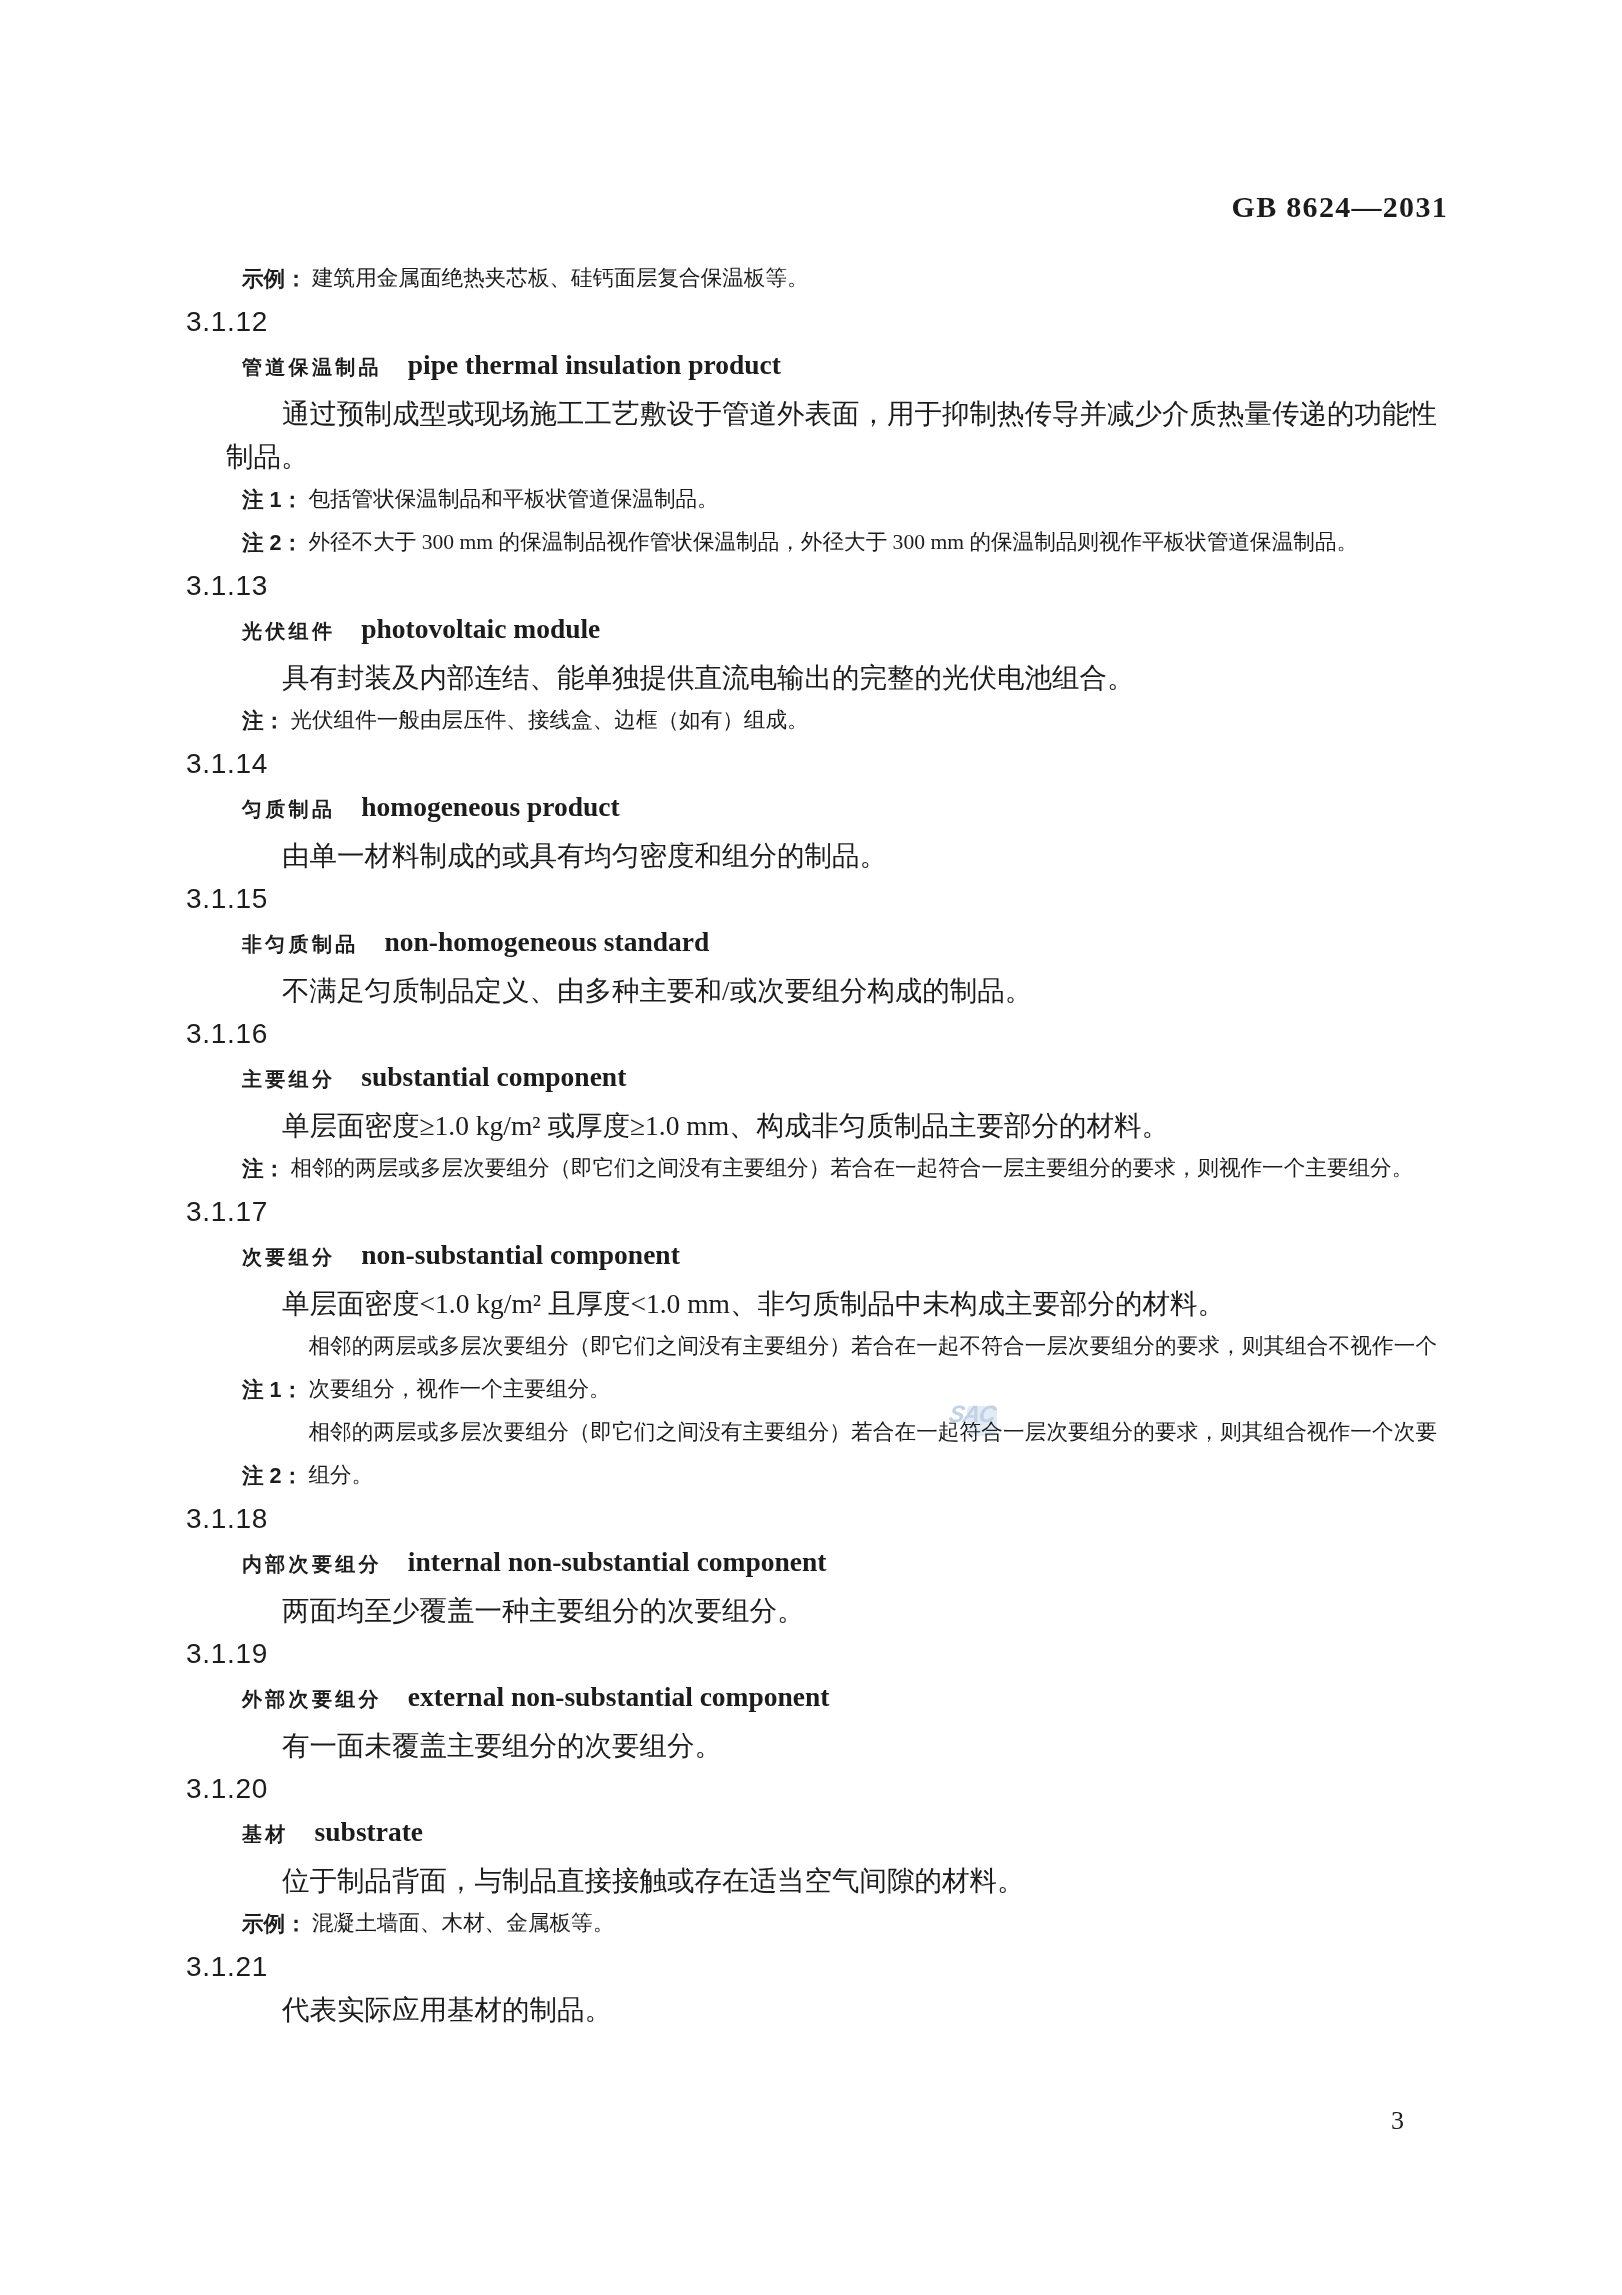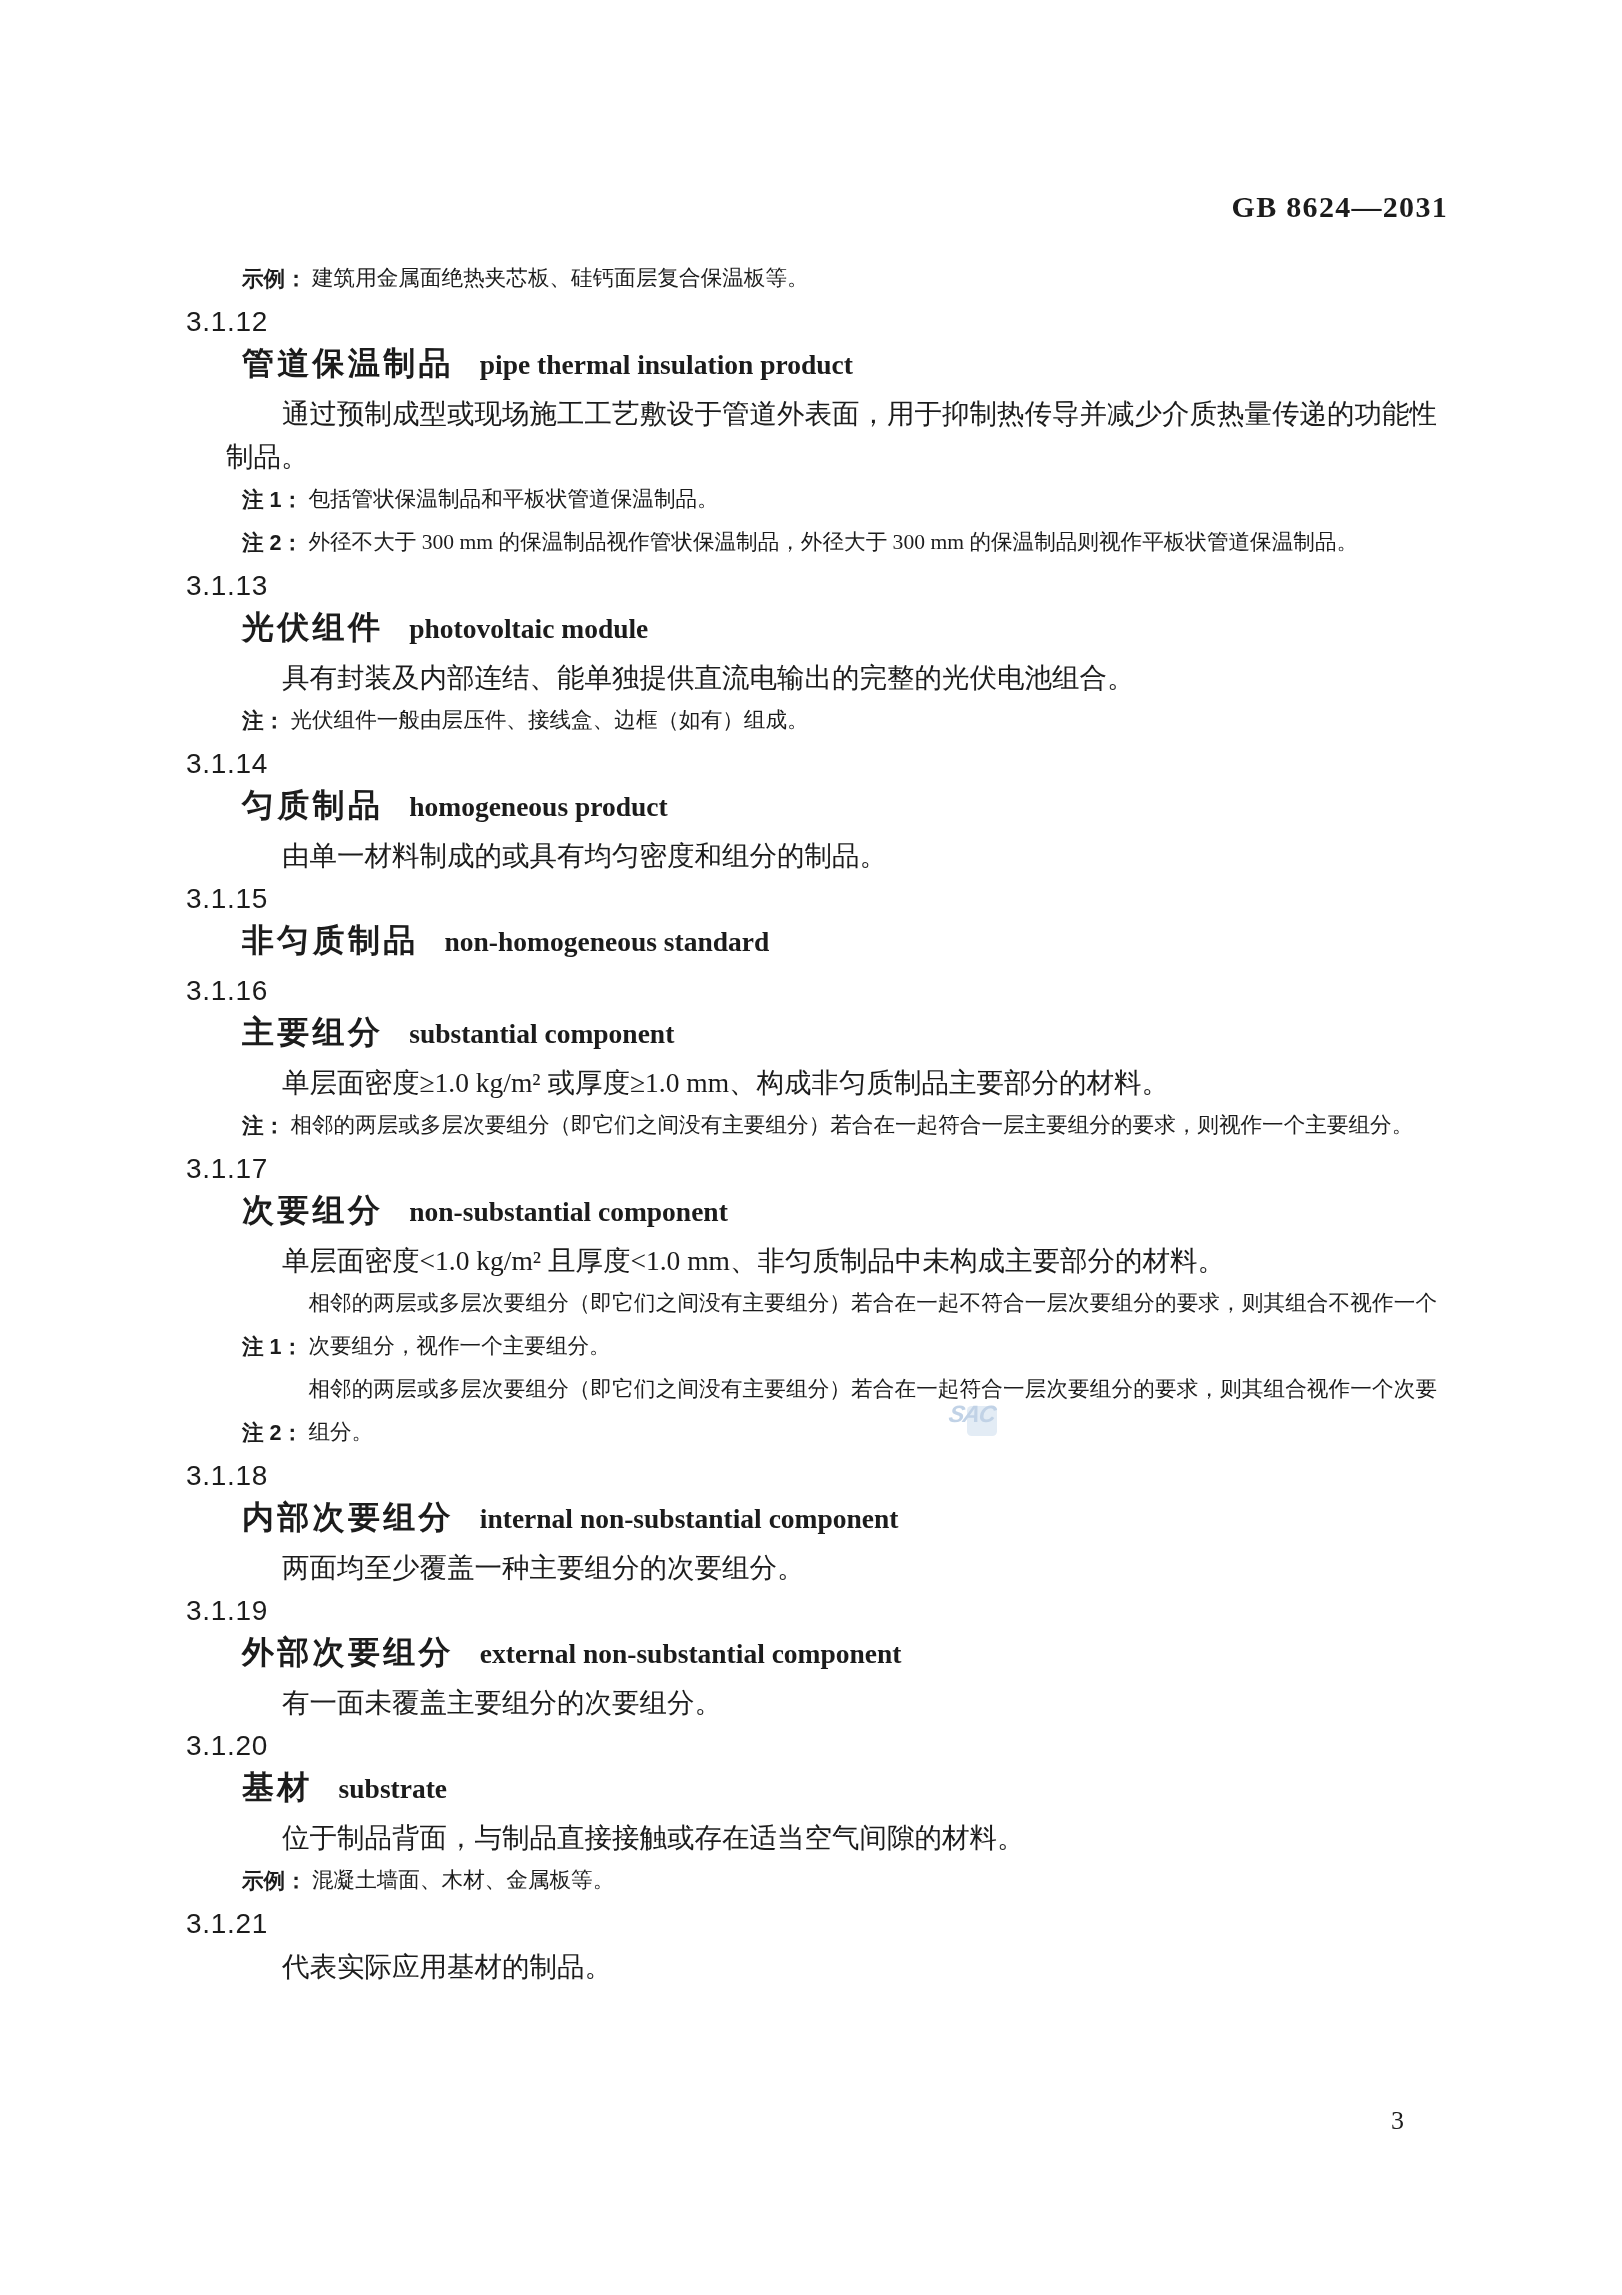--- a/index.html
+++ b/index.html
@@ -17,21 +17,21 @@
     position:absolute; left:186px; top:257px; width:1251px; z-index:1;
   }
   .content > div { line-height:43px;align-items:flex-end; }
   .clause {
     font-family:"Liberation Sans","DejaVu Sans",sans-serif;
     font-size:28px; font-weight:500; letter-spacing:0.7px;
   }
   .term { padding-left:56px; }
   .term-zh {
     font-family:Liberation Mono, monospace;
-    font-weight:bold; font-size:32px; letter-spacing:3.3px;
+    font-weight:bold; font-size:20px; letter-spacing:3.3px;
   }
   .term-en {
     font-family:"Liberation Serif","DejaVu Serif",serif;
     font-weight:bold; font-size:27.5px; margin-left:26px; letter-spacing:0;
   }
   .body-p {
     font-size:27.5px; text-indent:56px; text-align:justify;margin-left:40px;
   }
   .note, .example { display:flex; padding-left:56px; font-size:21.6px; }
   .nlabel {
@@ -91,20 +91,21 @@
       <div class="body-p">具有封装及内部连结、能单独提供直流电输出的完整的光伏电池组合。</div>
       <div class="note">
         <span class="nlabel">注：</span>
         <span class="ntext">光伏组件一般由层压件、接线盒、边框（如有）组成。</span>
       </div>
       <div class="clause">3.1.14</div>
       <div class="term"><span class="term-zh">匀质制品</span><span class="term-en">homogeneous product</span></div>
       <div class="body-p">由单一材料制成的或具有均匀密度和组分的制品。</div>
       <div class="clause">3.1.15</div>
       <div class="term"><span class="term-zh">非匀质制品</span><span class="term-en">non-homogeneous standard</span></div>
+      <div class="body-p">不满足匀质制品定义、由多种主要和/或次要组分构成的制品。</div>
       <div class="clause">3.1.16</div>
       <div class="term"><span class="term-zh">主要组分</span><span class="term-en">substantial component</span></div>
       <div class="body-p">单层面密度≥1.0 kg/m² 或厚度≥1.0 mm、构成非匀质制品主要部分的材料。</div>
       <div class="note">
         <span class="nlabel">注：</span>
         <span class="ntext">相邻的两层或多层次要组分（即它们之间没有主要组分）若合在一起符合一层主要组分的要求，则视作一个主要组分。</span>
       </div>
       <div class="clause">3.1.17</div>
       <div class="term"><span class="term-zh">次要组分</span><span class="term-en">non-substantial component</span></div>
       <div class="body-p">单层面密度&lt;1.0 kg/m² 且厚度&lt;1.0 mm、非匀质制品中未构成主要部分的材料。</div>

